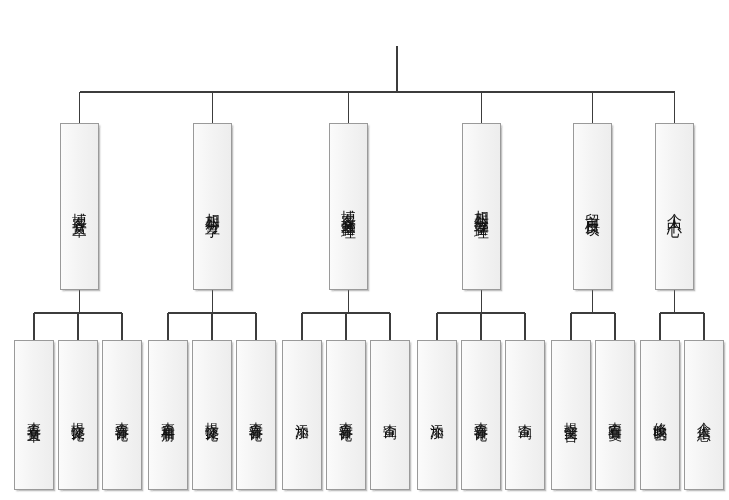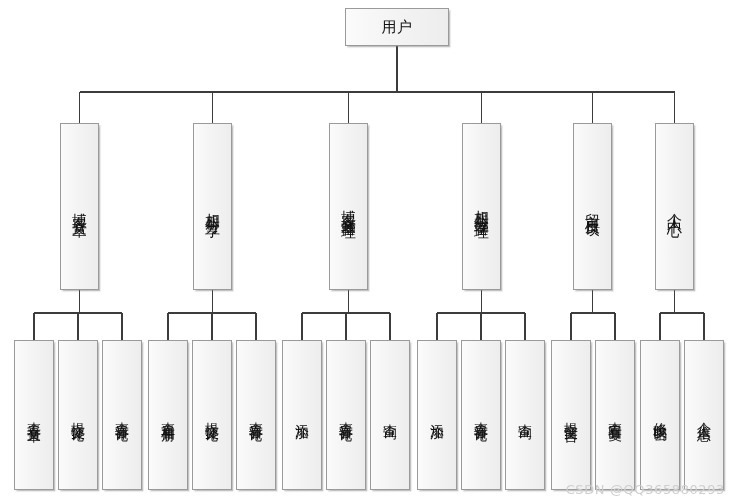--- a/index.html
+++ b/index.html
@@ -108,23 +108,20 @@
       <line x1="592.5" y1="290" x2="592.5" y2="313" stroke="#3c3c3c" stroke-width="1.6" shape-rendering="crispEdges"></line>
       <line x1="571" y1="313" x2="615" y2="313" stroke="#3c3c3c" stroke-width="1.6" shape-rendering="crispEdges"></line>
       <line x1="571" y1="313" x2="571" y2="340" stroke="#3c3c3c" stroke-width="1.6" shape-rendering="crispEdges"></line>
       <line x1="615" y1="313" x2="615" y2="340" stroke="#3c3c3c" stroke-width="1.6" shape-rendering="crispEdges"></line>
       <line x1="674.5" y1="290" x2="674.5" y2="313" stroke="#3c3c3c" stroke-width="1.6" shape-rendering="crispEdges"></line>
       <line x1="660" y1="313" x2="704" y2="313" stroke="#3c3c3c" stroke-width="1.6" shape-rendering="crispEdges"></line>
       <line x1="660" y1="313" x2="660" y2="340" stroke="#3c3c3c" stroke-width="1.6" shape-rendering="crispEdges"></line>
       <line x1="704" y1="313" x2="704" y2="340" stroke="#3c3c3c" stroke-width="1.6" shape-rendering="crispEdges"></line>
     </svg>
 
-  <div class="node horiz" id="node-root" style="left: 345px; top: 8px; width: 104px; height: 38px;">
-    <span class="lbl">用户</span>
-  </div>
 
   <div id="lvl2-layer">
       <div class="node vert lvl2" id="node-l2-0" style="left: 60px; top: 123px; width: 39px; height: 167px;">
         <span class="lbl">博客文章</span>
       </div>
       <div class="node vert lvl2" id="node-l2-1" style="left: 193px; top: 123px; width: 39px; height: 167px;">
         <span class="lbl">相册分享</span>
       </div>
       <div class="node vert lvl2" id="node-l2-2" style="left: 329px; top: 123px; width: 39px; height: 167px;">
         <span class="lbl">博客文章管理</span>
@@ -183,14 +180,13 @@
         <span class="lbl">查看回复</span>
       </div>
       <div class="node vert leaf" id="node-lf-14" style="left: 640px; top: 340px; width: 40px; height: 150px;">
         <span class="lbl">修改密码</span>
       </div>
       <div class="node vert leaf" id="node-lf-15" style="left: 684px; top: 340px; width: 40px; height: 150px;">
         <span class="lbl">个人信息</span>
       </div>
     </div>
 
-  <div id="watermark">CSDN @QQ365880293</div>
 </div>
 
 </body></html>

